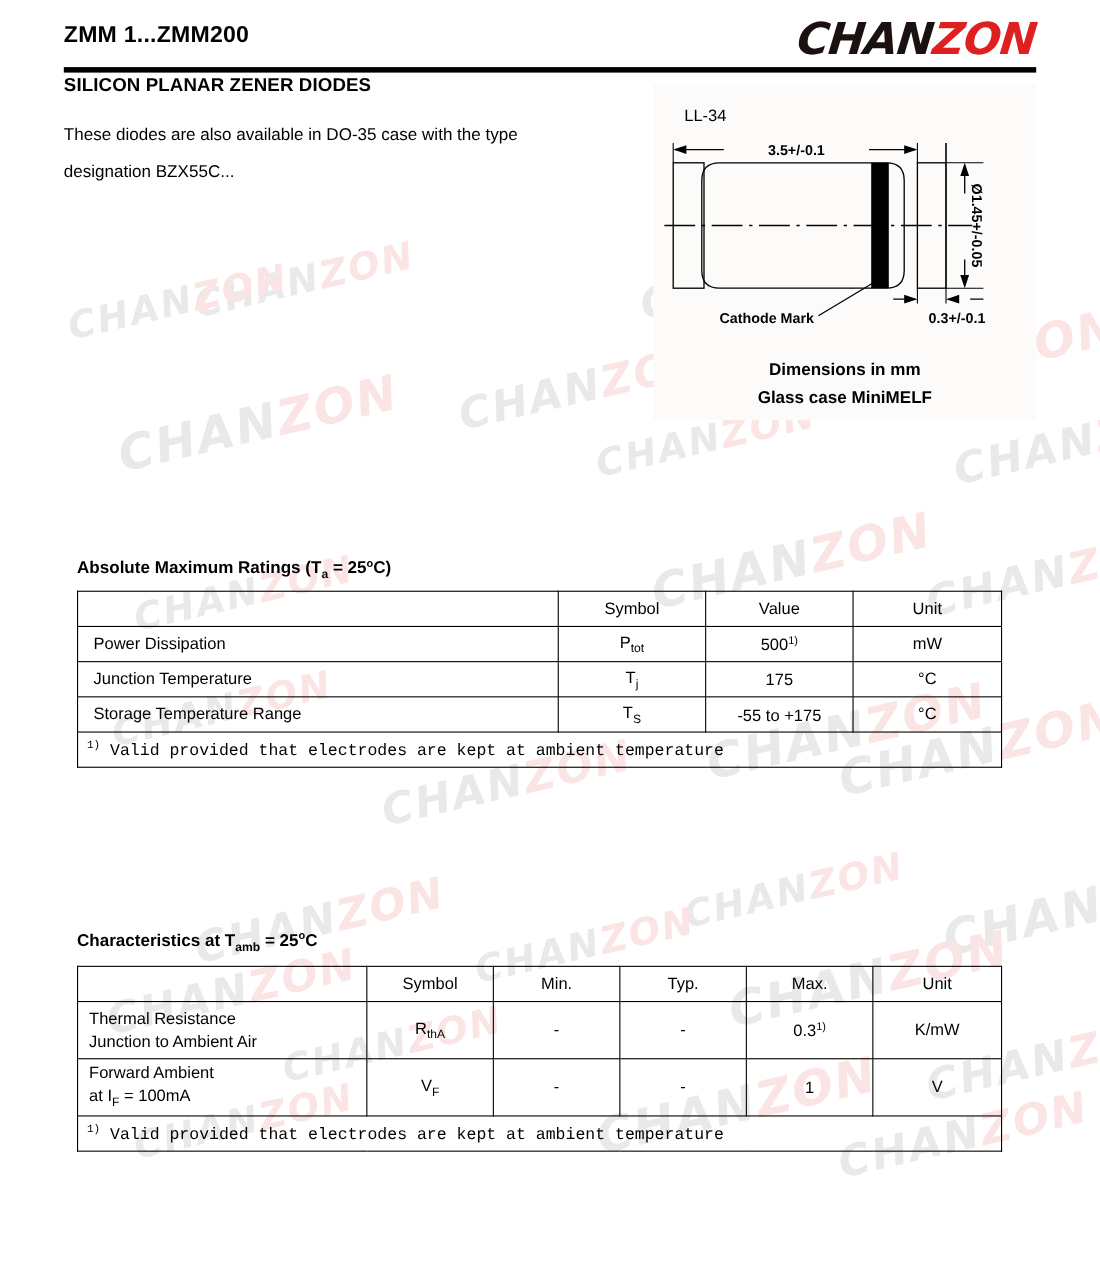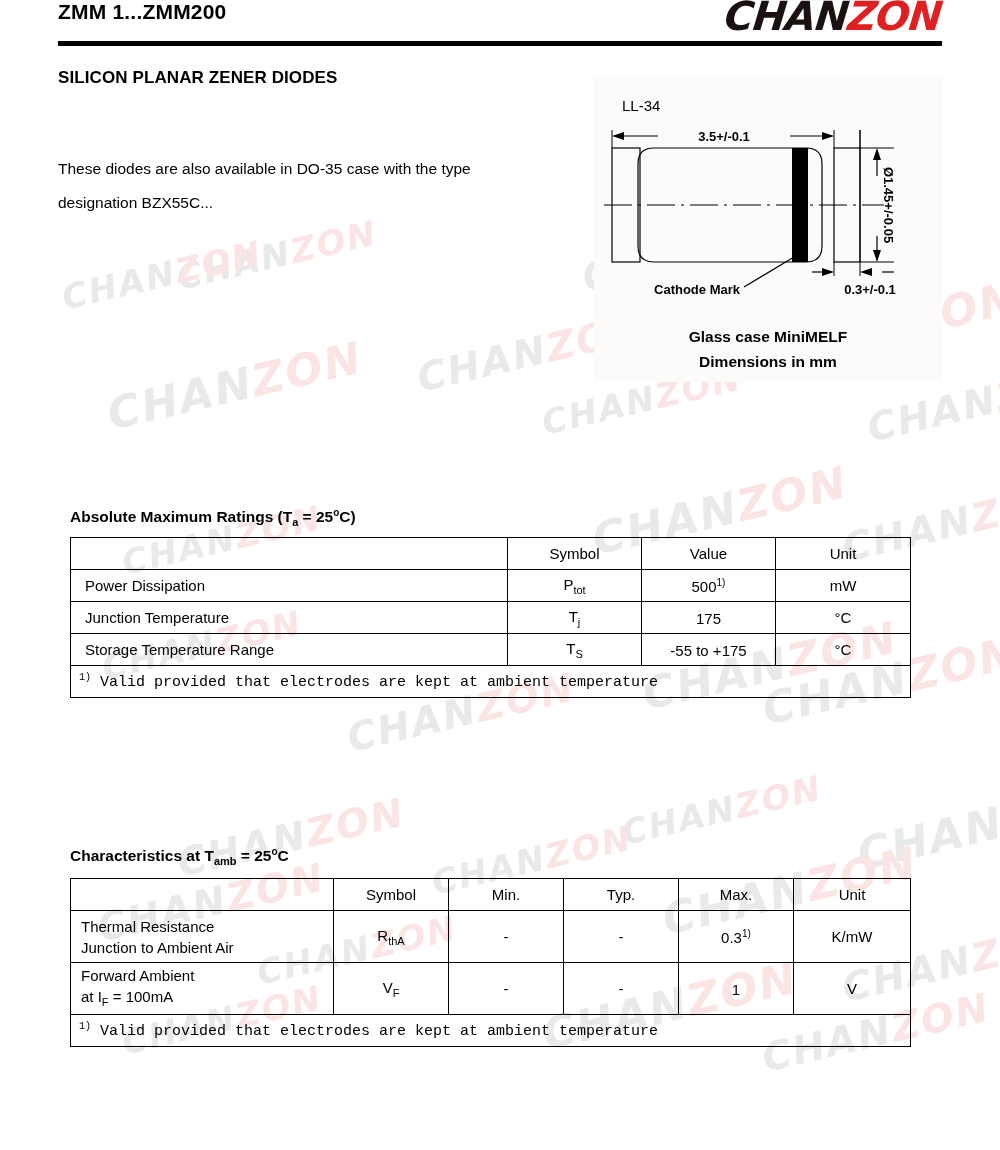--- a/index.html
+++ b/index.html
@@ -42,21 +42,21 @@
   #page {
     position: absolute;
     inset: 0;
     z-index: 1;
   }
 
   
   #header {
     position: absolute;
     left: 58px;
-    top: 0;
+    top: 20px;
     width: 884px;
     height: 42px;
   }
   #doc-title {
     position: absolute;
     left: 0;
     top: 0;
     font-size: 21px;
     font-weight: bold;
     letter-spacing: 0.2px;
@@ -96,21 +96,21 @@
     font-weight: bold;
     margin: 0 0 14px 0;
     letter-spacing: 0.1px;
   }
   .body-par {
     font-size: 15.5px;
     line-height: 34px;
     text-align: justify;
     margin: 0;
   }
-  #par-2 { margin-top: 64px; text-align: left; }
+  #par-2 { margin-top: 18px; text-align: left; }
 
   
   #package-figure {
     position: absolute;
     left: 594px;
     top: 76px;
     width: 348px;
     height: 306px;
     background: #fcfbfa;
   }
@@ -268,22 +268,22 @@
       </g>
       <polygon points="240,148 228,144 228,152" fill="#000"></polygon>
       <polygon points="266,148 278,144 278,152" fill="#000"></polygon>
       <text x="276" y="170" font-family="Liberation Sans, sans-serif" font-size="13" font-weight="bold" text-anchor="middle" fill="#000">0.3+/-0.1</text>
 
       <line x1="150" y1="163" x2="200" y2="133" stroke="#000" stroke-width="1.2"></line>
       <text x="146" y="170" font-family="Liberation Sans, sans-serif" font-size="13" font-weight="bold" text-anchor="end" fill="#000">Cathode Mark</text>
     </svg>
 
     <div id="figure-caption">
+      <div>Dimensions in mm</div>
       <div>Glass case MiniMELF</div>
-      <div>Dimensions in mm</div>
     </div>
   </div>
 
   <div class="table-title" style="left:70px; top:507px;">
     <span>Absolute Maximum Ratings (T</span><span class="sub">a</span><span> = 25</span><span class="sup">o</span><span>C)</span>
   </div>
 
   <table class="spec" id="abs-max-table" style="left:70px; top:537px; width:840px;">
     <colgroup>
       <col style="width:437px">

